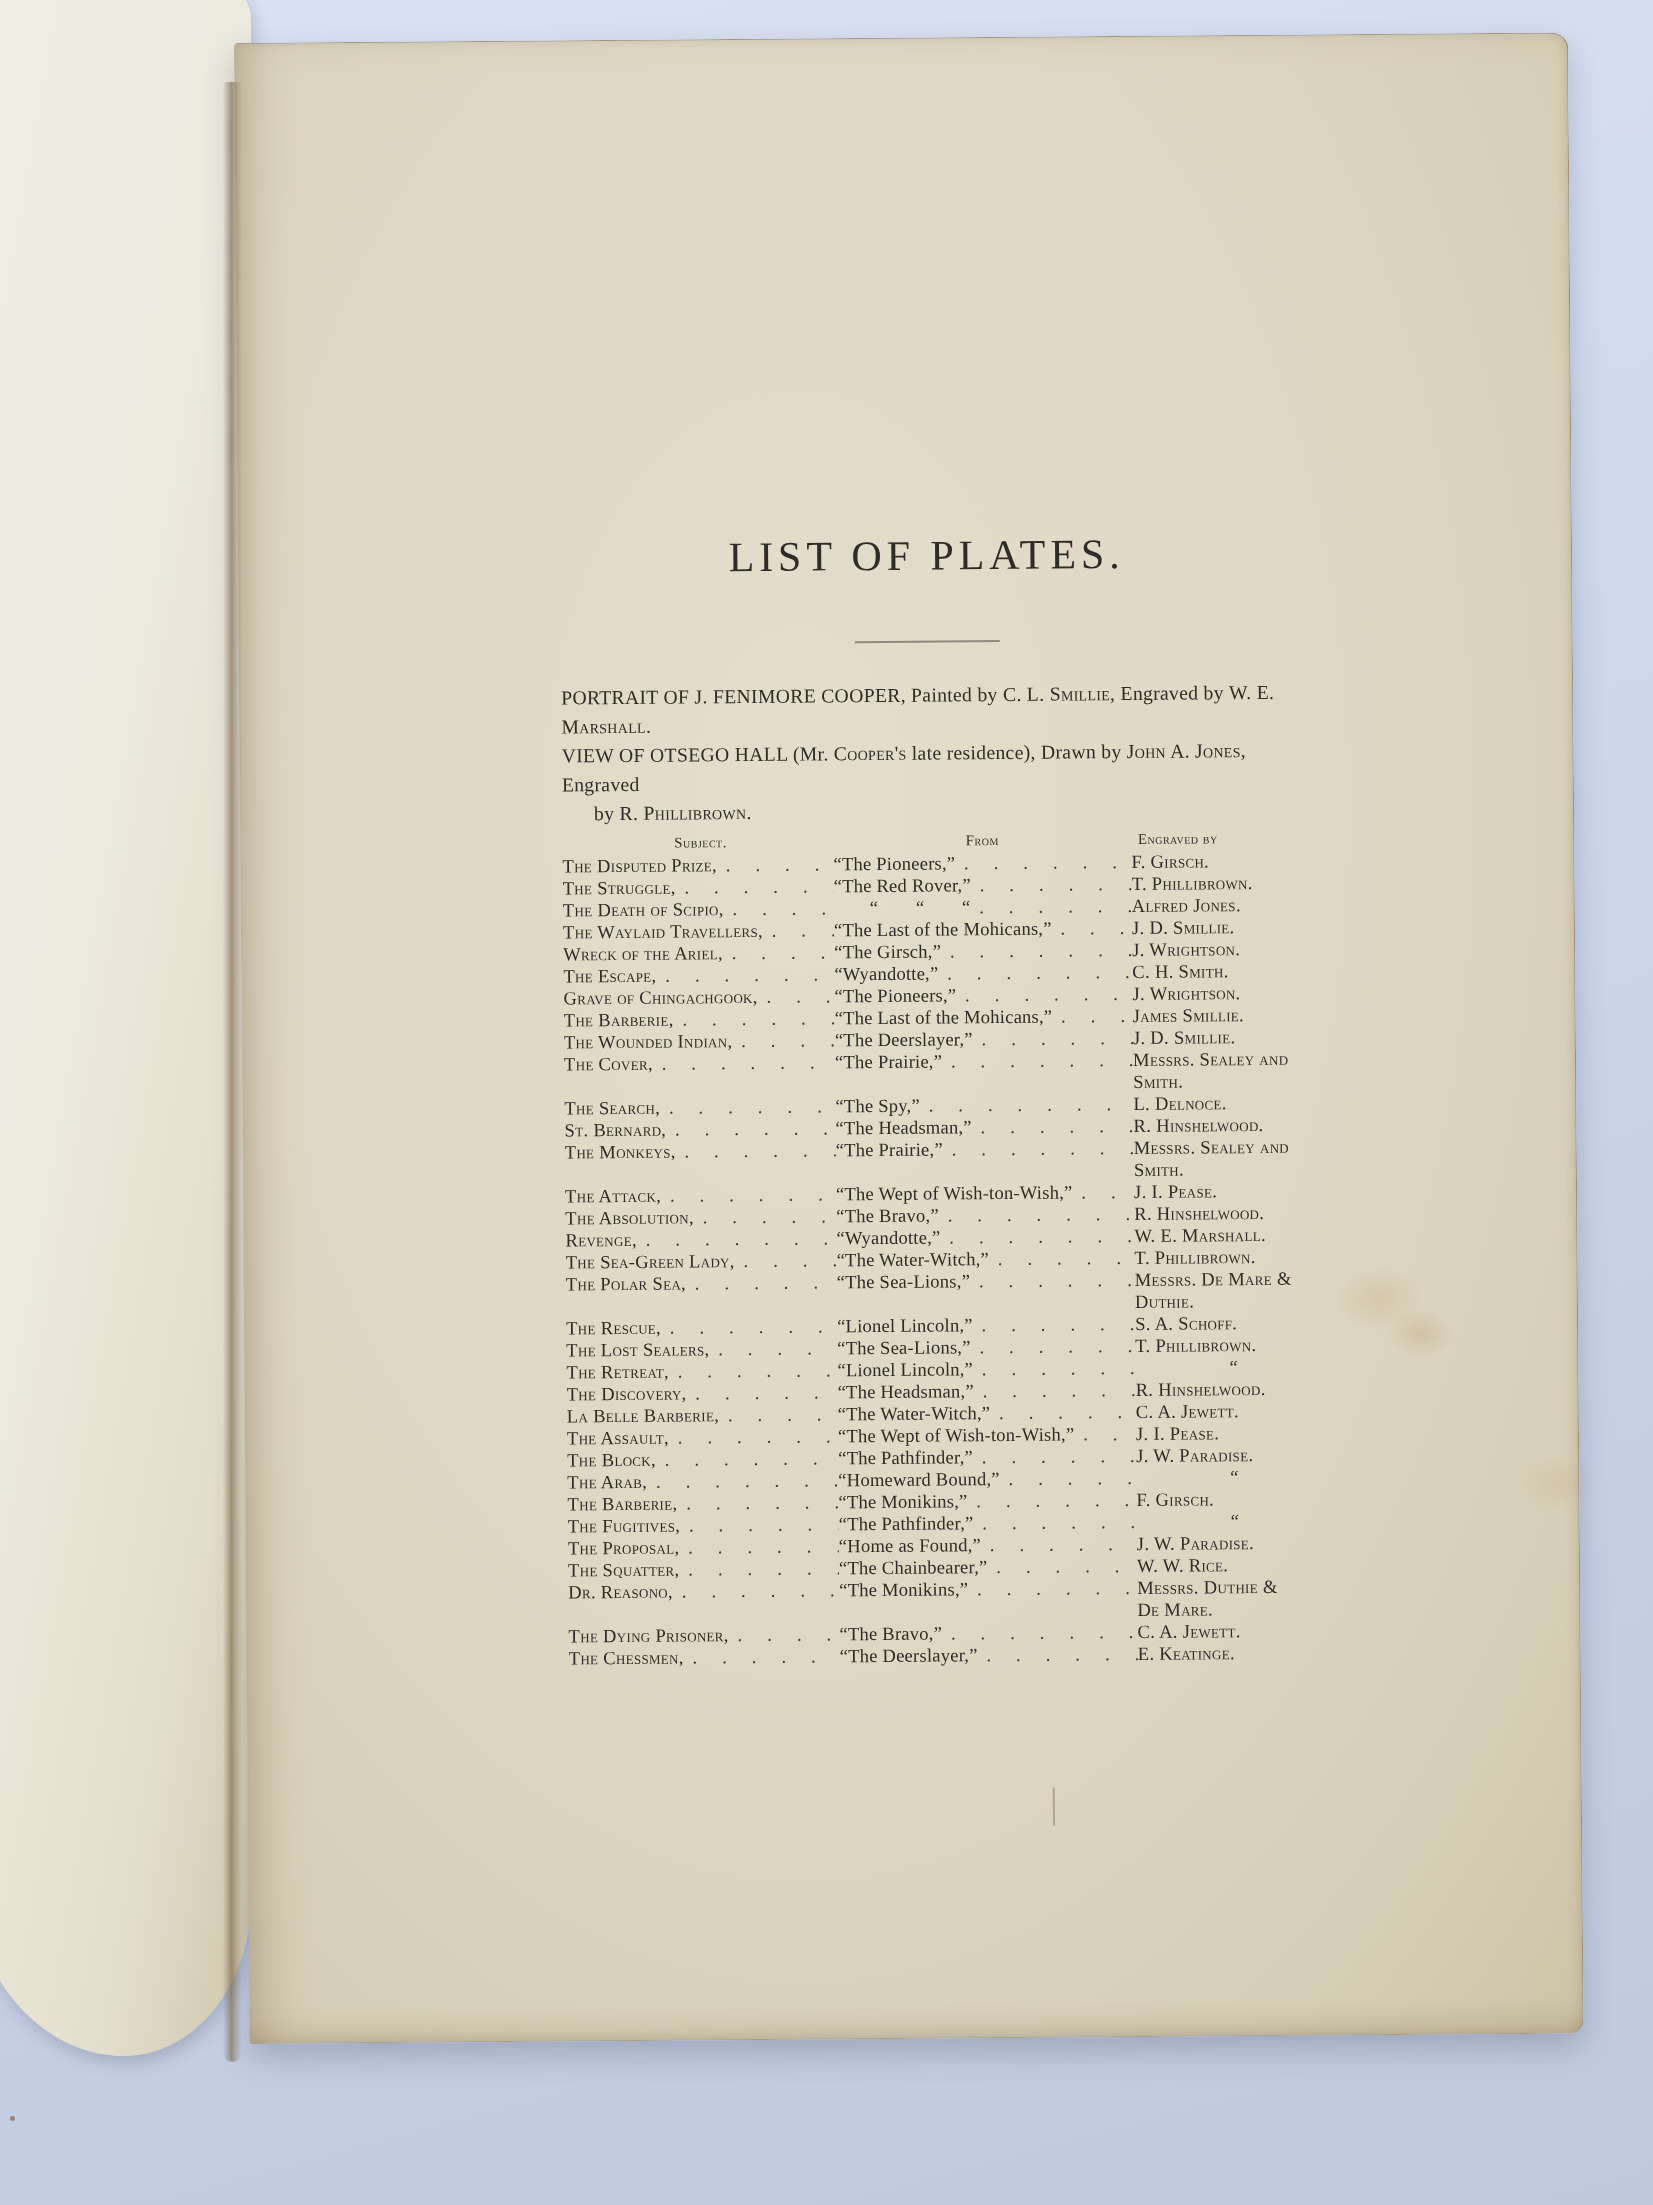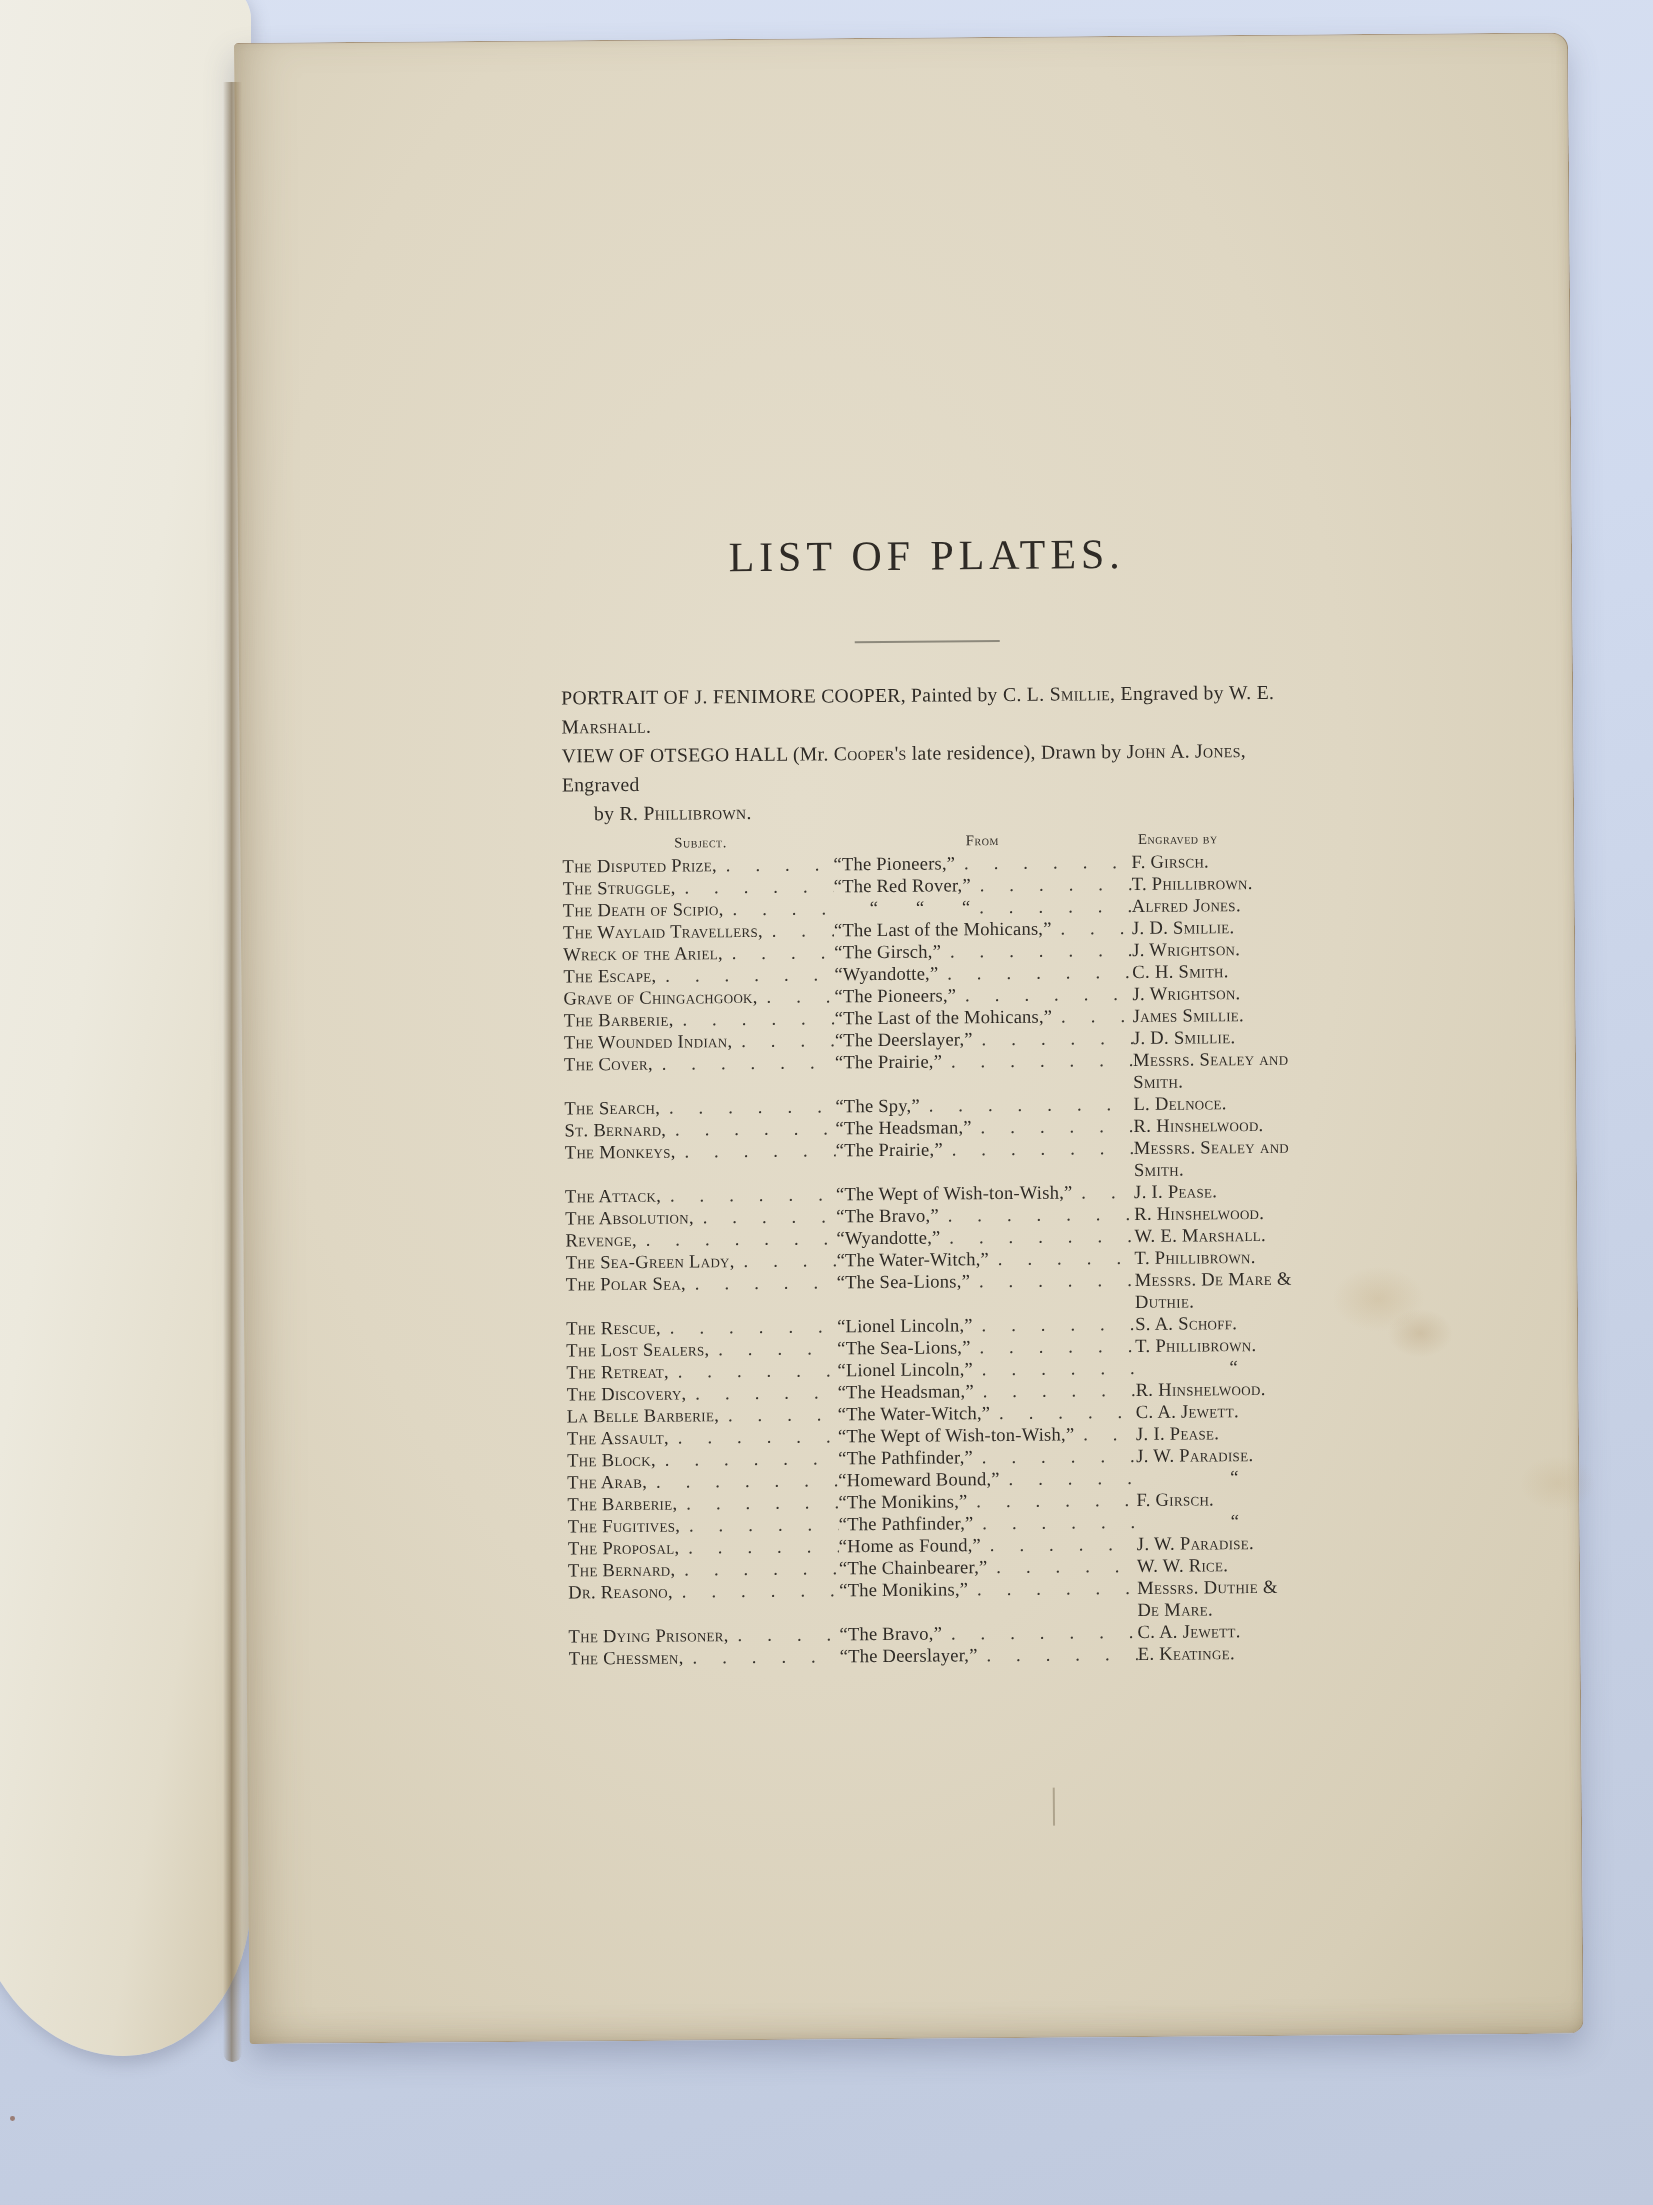--- a/index.html
+++ b/index.html
@@ -441,21 +441,21 @@
     </div>
     <div class="cell c-from">
       <span class="txt">“Home as Found,”</span>
       <span class="leader">..............</span>
     </div>
     <div class="c-eng">J. W. Paradise.</div>
   </div>
 
   <div class="prow">
     <div class="cell c-subject">
-      <span class="txt">The Bernard,</span>
+      <span class="txt">The Squatter,</span>
       <span class="leader">..............</span>
     </div>
     <div class="cell c-from">
       <span class="txt">“The Chainbearer,”</span>
       <span class="leader">..............</span>
     </div>
     <div class="c-eng">W. W. Rice.</div>
   </div>
 
   <div class="prow">

